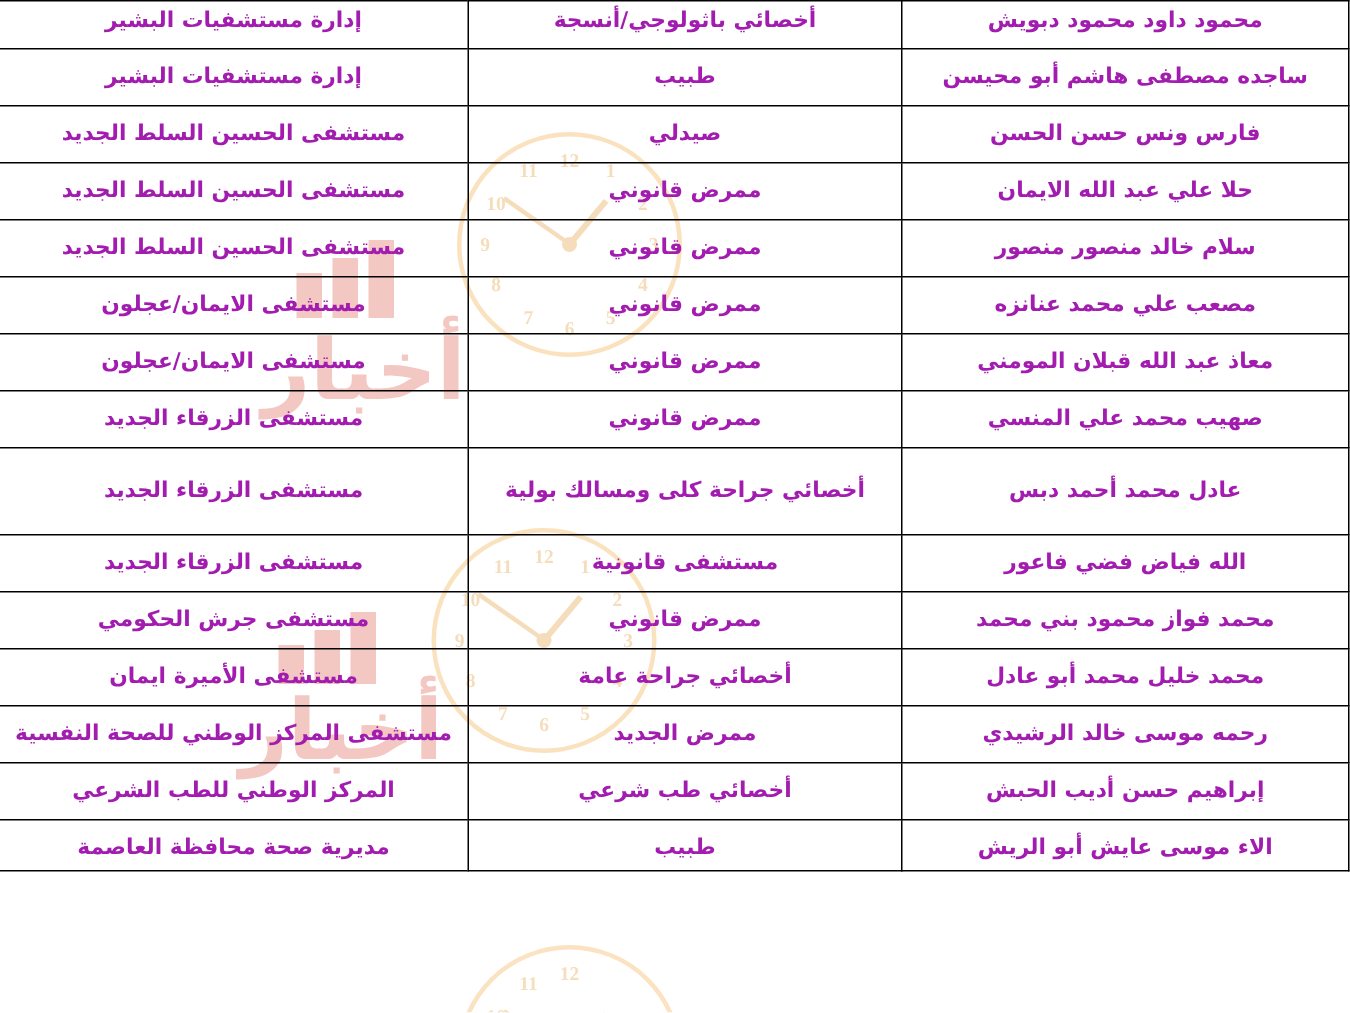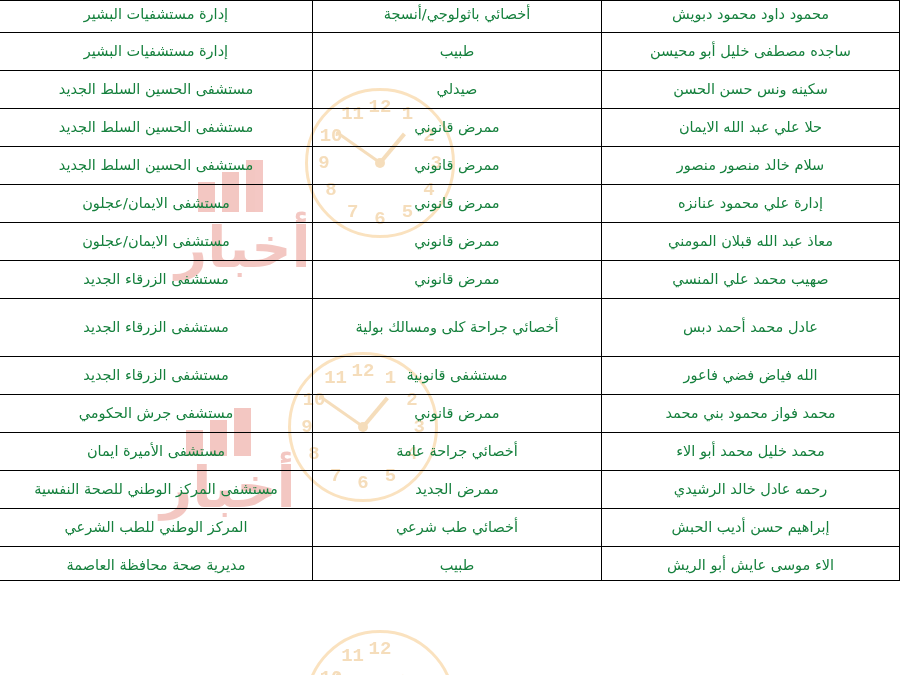--- a/index.html
+++ b/index.html
@@ -29,25 +29,25 @@
   }
   .wm-clock {
     width: 150px;
     height: 150px;
     border-radius: 50%;
     border: 3px solid #f0a030;
     box-sizing: border-box;
   }
   .wm-clock .num {
     position: absolute;
-    font-size: 19px;
+    font-size: 13px;
     color: #e09020;
     font-weight: bold;
     transform: translate(-50%, -50%);
-    font-family: Liberation Mono, monospace;
+    font-family: Liberation Serif, serif;
   }
   .wm-clock .hand {
     position: absolute;
     background: #e09020;
     transform-origin: 50% 100%;
     left: 50%;
     bottom: 50%;
   }
   .wm-clock .hand.h {
     width: 4px; height: 38px; margin-left: -2px;
@@ -93,22 +93,22 @@
   table.records {
     width: 900px;
     border-collapse: collapse;
     table-layout: fixed;
     direction: rtl;
   }
   table.records td {
     border: 1px solid #000000;
     background: transparent;
     font-size: 14.5px;
-    font-weight: normal;
-    color: #15803d;
+    font-weight: bold;
+    color: #a21caf;
     text-align: center;
     vertical-align: middle;
     padding: 6px 8px;
     line-height: 1.35;
     height: 38px;
     box-sizing: border-box;
   }
   col.c-name  { width: 298px; }
   col.c-job   { width: 289px; }
   col.c-place { width: 313px; }
@@ -194,45 +194,45 @@
     </colgroup>
     <tbody>
 
       <tr class="row-0">
         <td class="cell-name">محمود داود محمود دبويش</td>
         <td class="cell-job">أخصائي باثولوجي/أنسجة</td>
         <td class="cell-place">إدارة مستشفيات البشير</td>
       </tr>
 
       <tr>
-        <td class="cell-name">ساجده مصطفى خليل أبو محيسن</td>
+        <td class="cell-name">ساجده مصطفى هاشم أبو محيسن</td>
         <td class="cell-job">طبيب</td>
         <td class="cell-place">إدارة مستشفيات البشير</td>
       </tr>
 
       <tr>
-        <td class="cell-name">سكينه ونس حسن الحسن</td>
+        <td class="cell-name">فارس ونس حسن الحسن</td>
         <td class="cell-job">صيدلي</td>
         <td class="cell-place">مستشفى الحسين السلط الجديد</td>
       </tr>
 
       <tr>
         <td class="cell-name">حلا علي عبد الله الايمان</td>
         <td class="cell-job">ممرض قانوني</td>
         <td class="cell-place">مستشفى الحسين السلط الجديد</td>
       </tr>
 
       <tr>
         <td class="cell-name">سلام خالد منصور منصور</td>
         <td class="cell-job">ممرض قانوني</td>
         <td class="cell-place">مستشفى الحسين السلط الجديد</td>
       </tr>
 
       <tr>
-        <td class="cell-name">إدارة علي محمود عنانزه</td>
+        <td class="cell-name">مصعب علي محمد عنانزه</td>
         <td class="cell-job">ممرض قانوني</td>
         <td class="cell-place">مستشفى الايمان/عجلون</td>
       </tr>
 
       <tr>
         <td class="cell-name">معاذ عبد الله قبلان المومني</td>
         <td class="cell-job">ممرض قانوني</td>
         <td class="cell-place">مستشفى الايمان/عجلون</td>
       </tr>
 
@@ -254,27 +254,27 @@
         <td class="cell-place">مستشفى الزرقاء الجديد</td>
       </tr>
 
       <tr>
         <td class="cell-name">محمد فواز محمود بني محمد</td>
         <td class="cell-job">ممرض قانوني</td>
         <td class="cell-place">مستشفى جرش الحكومي</td>
       </tr>
 
       <tr>
-        <td class="cell-name">محمد خليل محمد أبو الاء</td>
+        <td class="cell-name">محمد خليل محمد أبو عادل</td>
         <td class="cell-job">أخصائي جراحة عامة</td>
         <td class="cell-place">مستشفى الأميرة ايمان</td>
       </tr>
 
       <tr>
-        <td class="cell-name">رحمه عادل خالد الرشيدي</td>
+        <td class="cell-name">رحمه موسى خالد الرشيدي</td>
         <td class="cell-job">ممرض الجديد</td>
         <td class="cell-place">مستشفى المركز الوطني للصحة النفسية</td>
       </tr>
 
       <tr>
         <td class="cell-name">إبراهيم حسن أديب الحبش</td>
         <td class="cell-job">أخصائي طب شرعي</td>
         <td class="cell-place">المركز الوطني للطب الشرعي</td>
       </tr>
 

